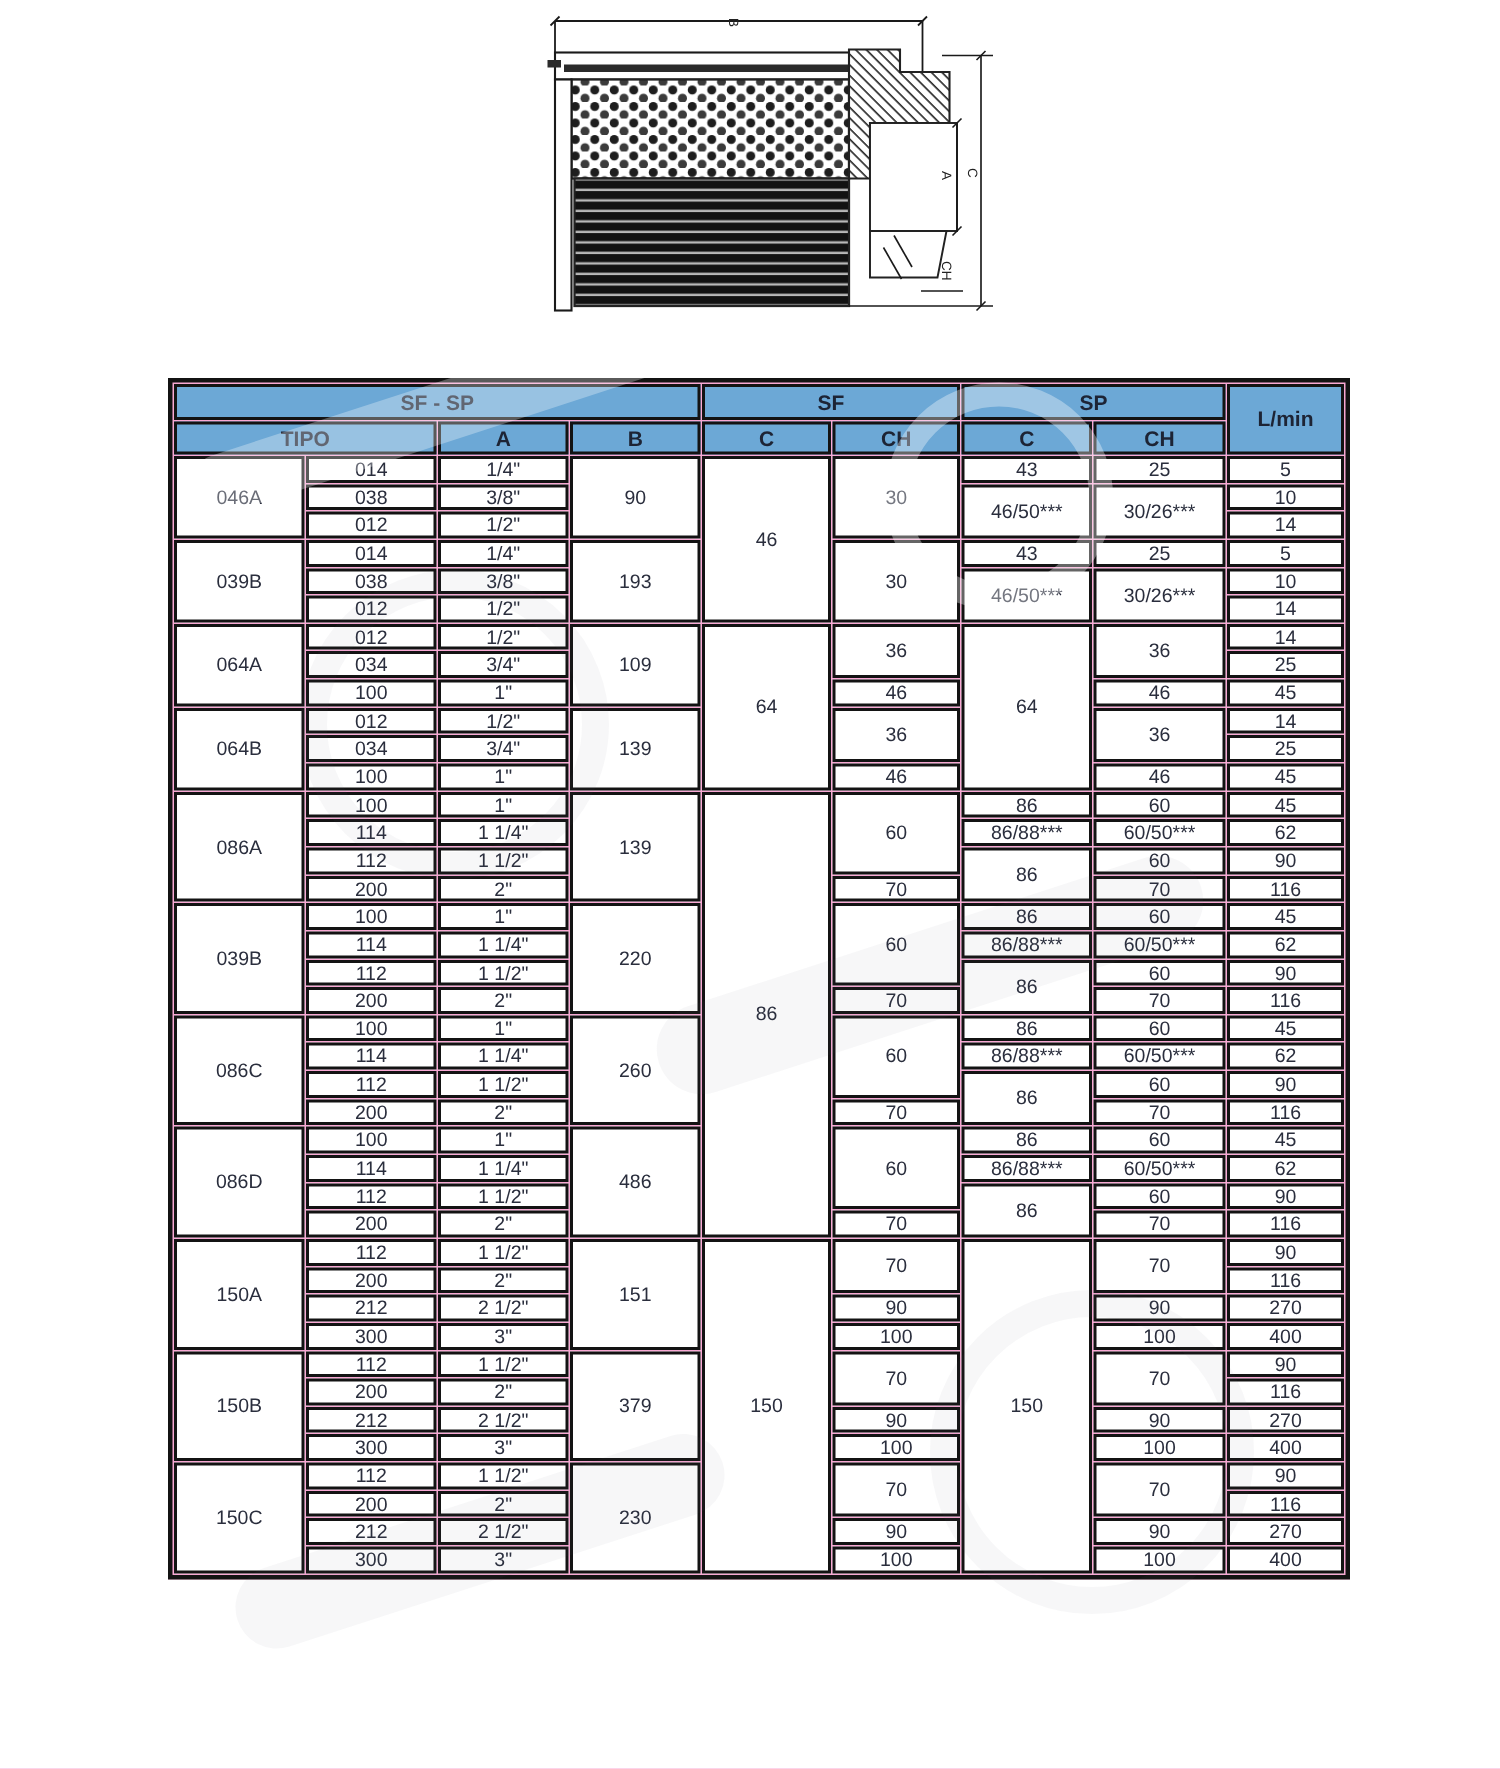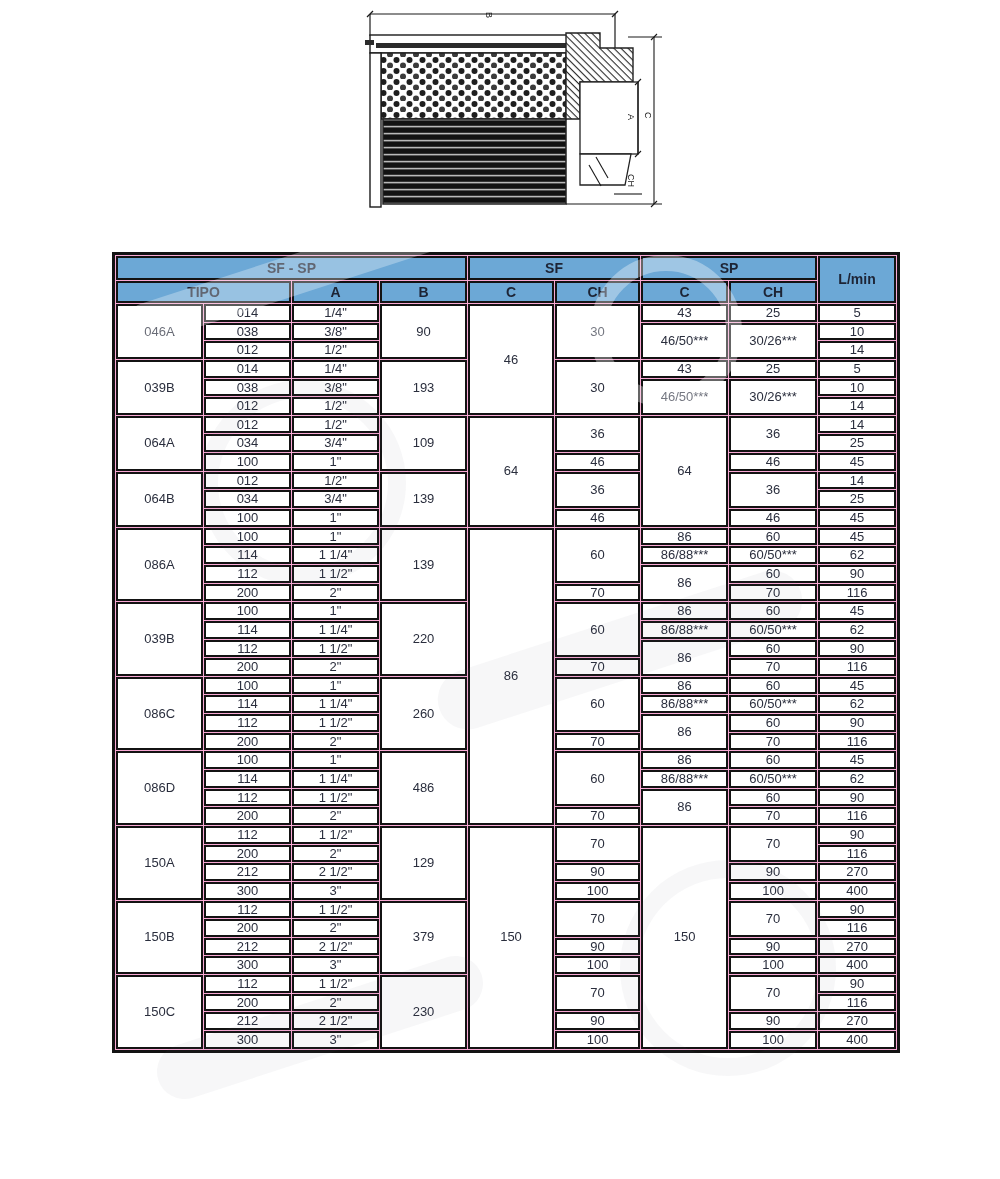--- a/index.html
+++ b/index.html
@@ -349,21 +349,21 @@
         <td>200</td>
         <td>2"</td>
         <td>70</td>
         <td>70</td>
         <td>116</td>
       </tr>
       <tr>
         <td rowspan="4">150A</td>
         <td>112</td>
         <td>1 1/2"</td>
-        <td rowspan="4">129</td>
+        <td rowspan="4">151</td>
         <td rowspan="12">150</td>
         <td rowspan="2">70</td>
         <td rowspan="12">150</td>
         <td rowspan="2">70</td>
         <td>90</td>
       </tr>
       <tr>
         <td>200</td>
         <td>2"</td>
         <td>116</td>

